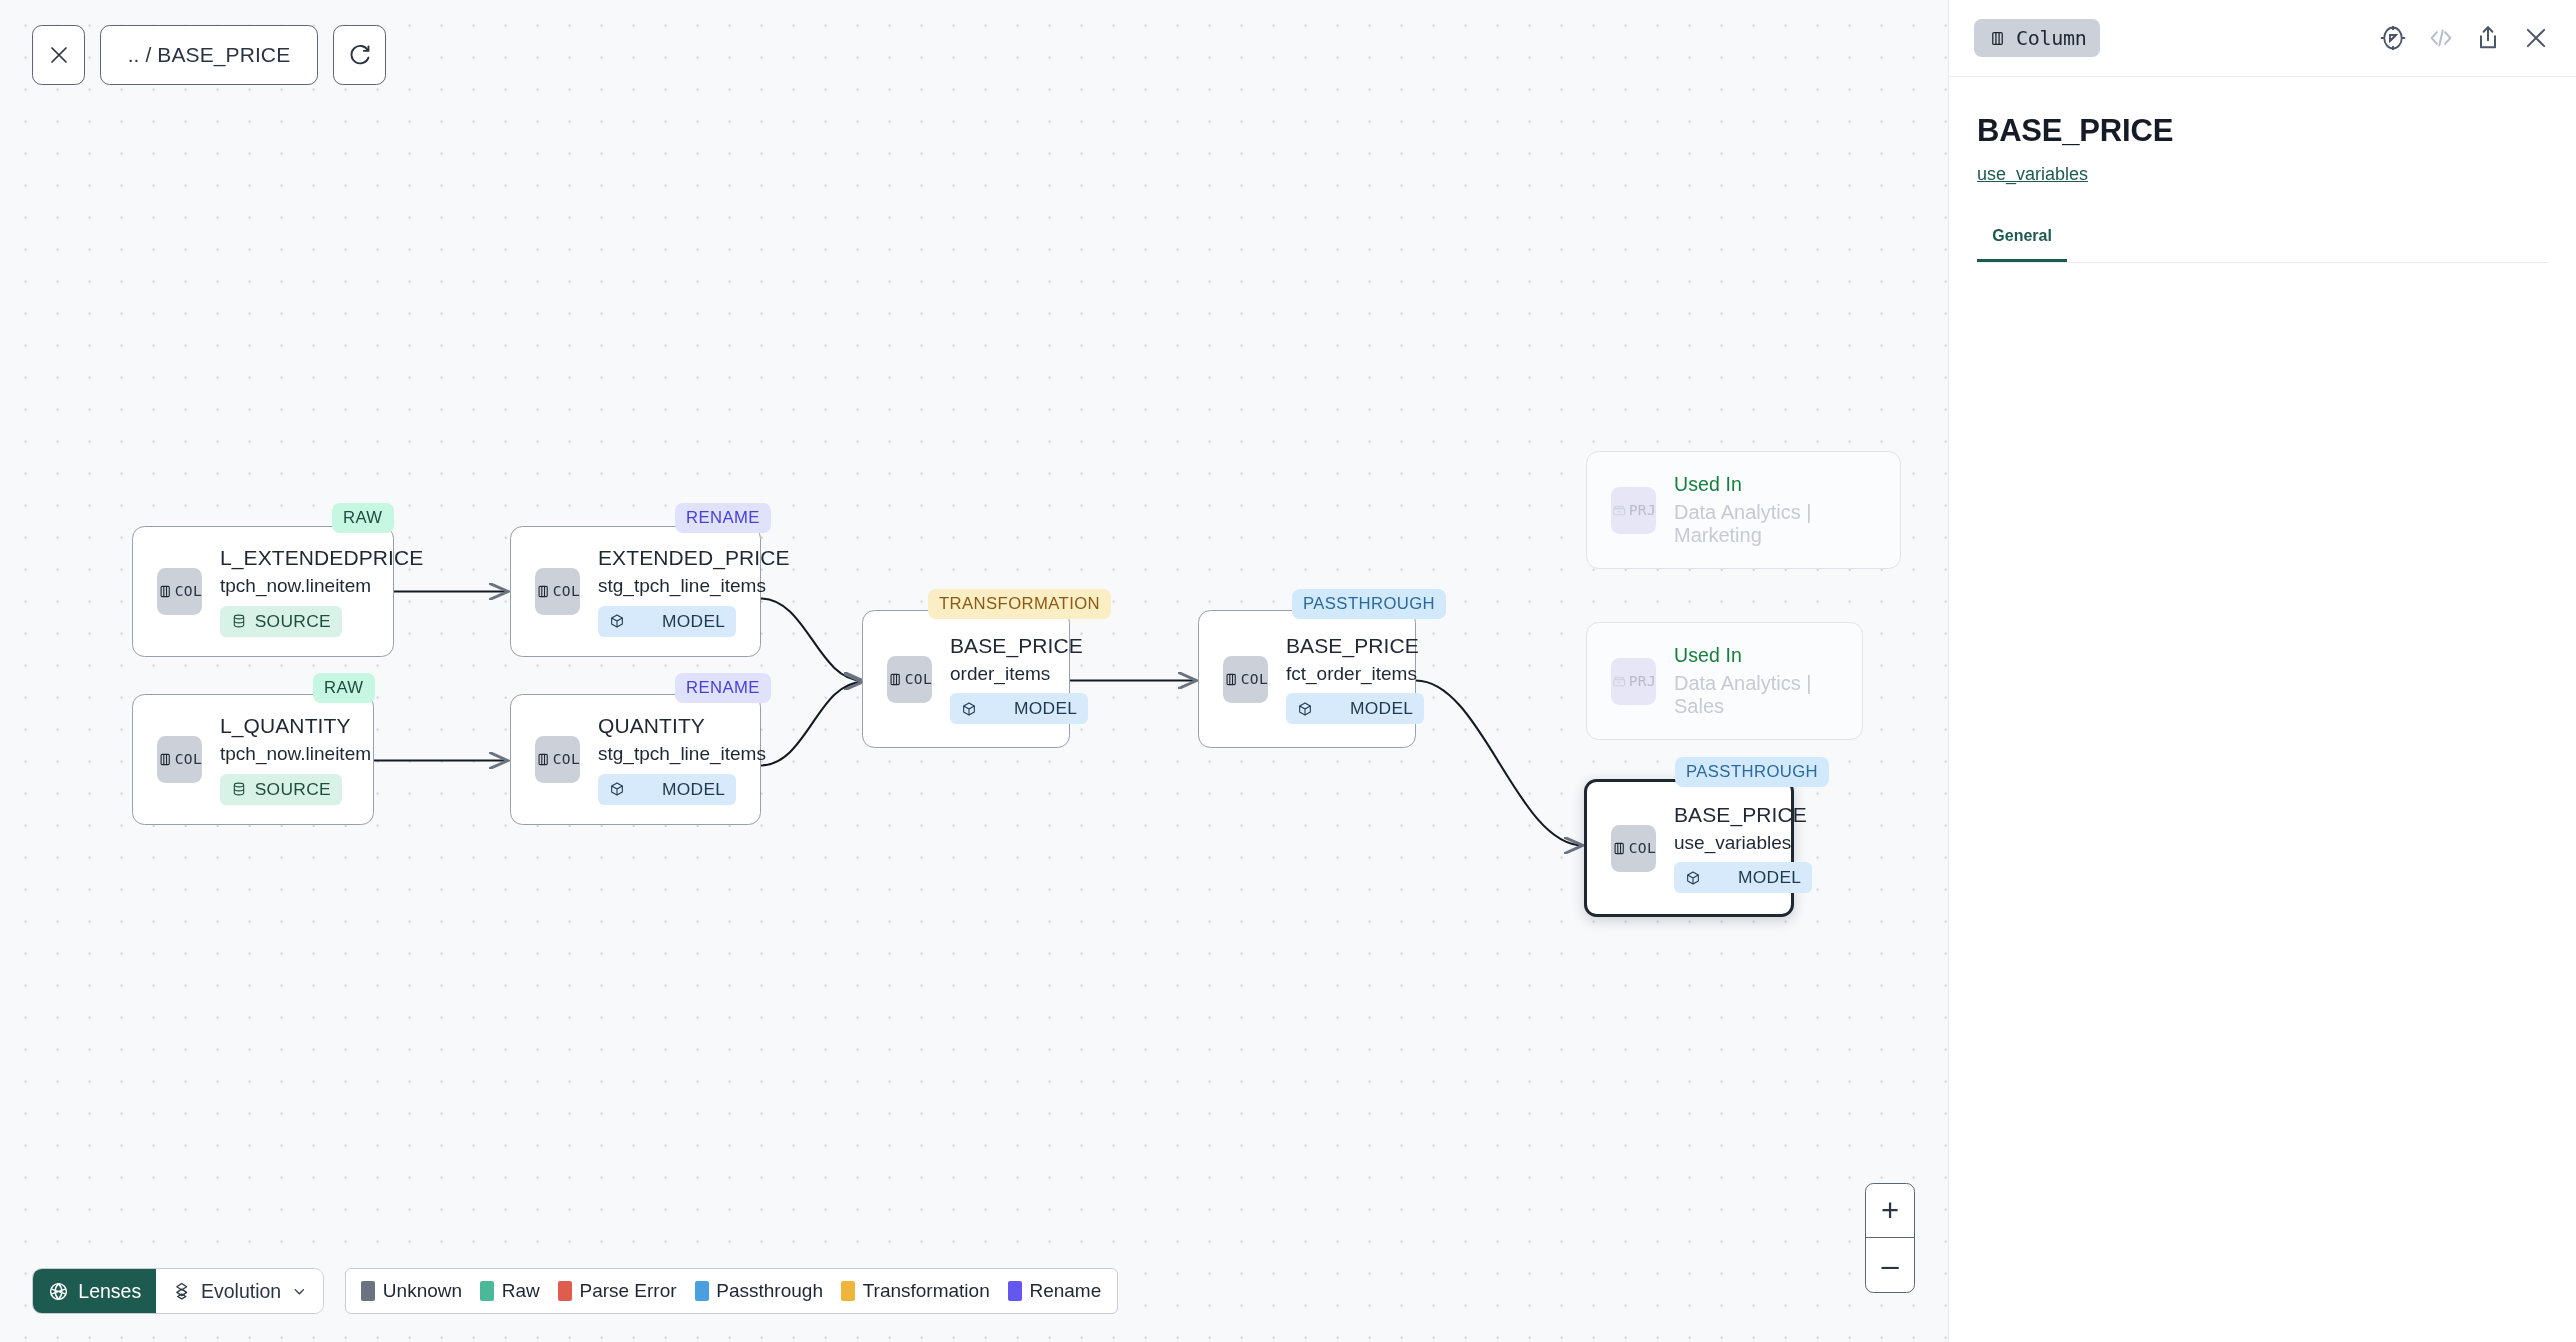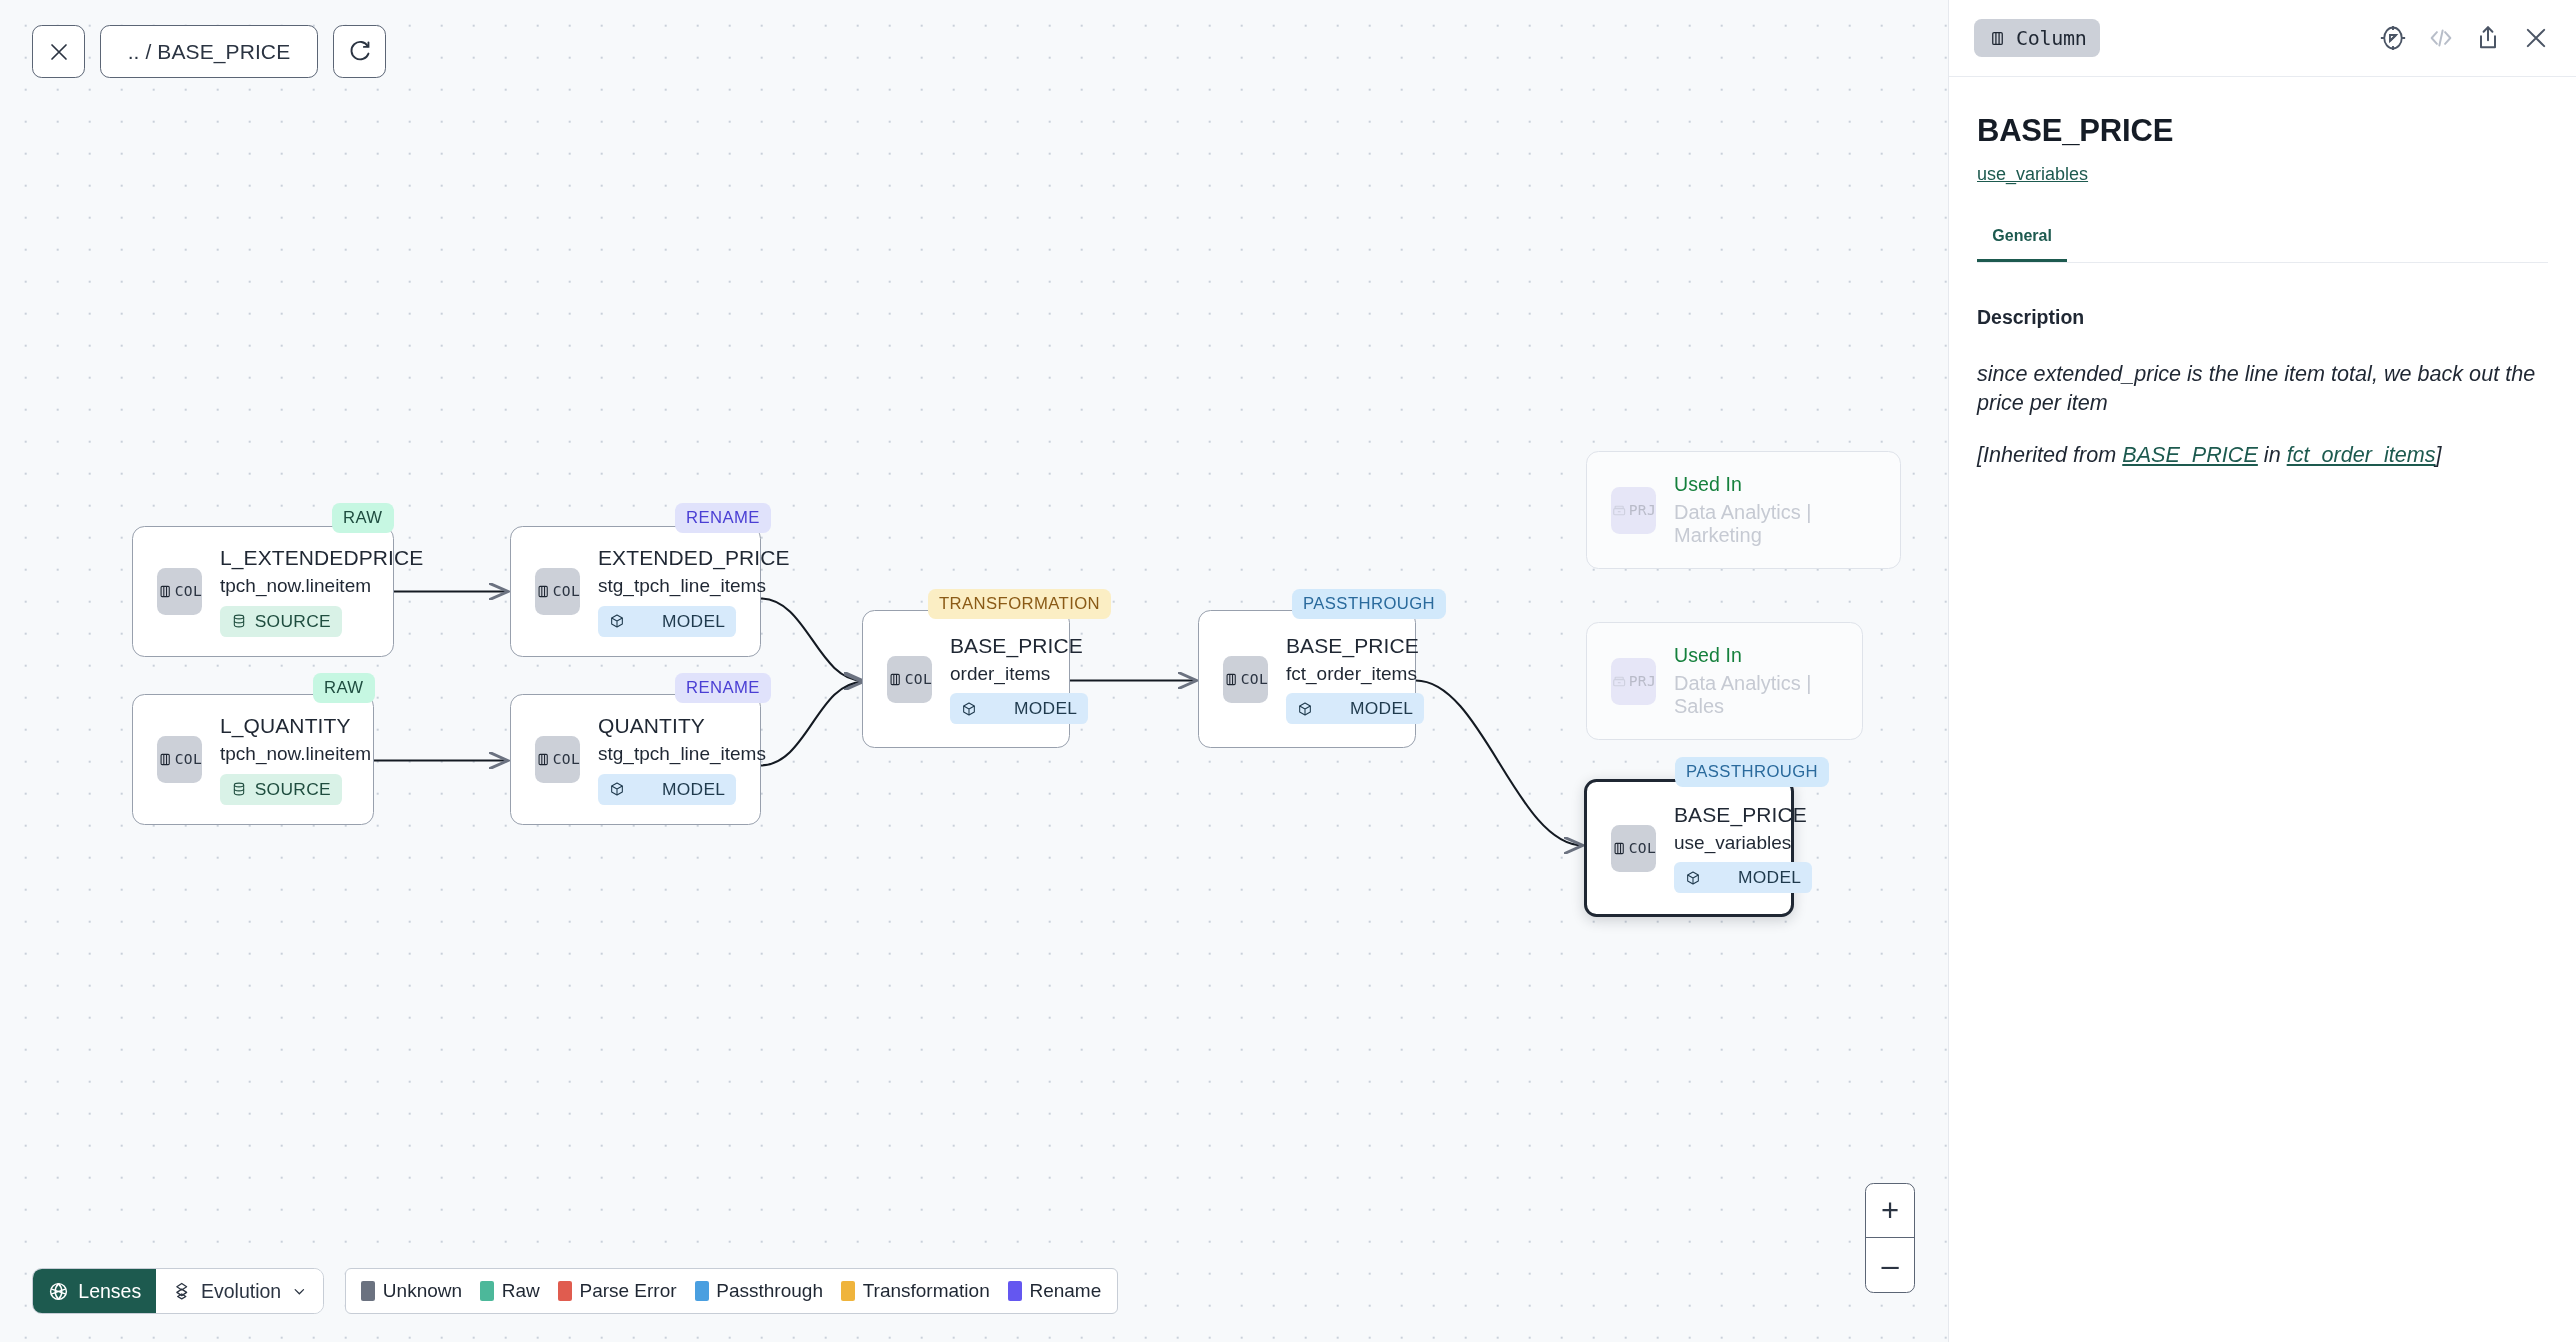--- a/index.html
+++ b/index.html
@@ -19,21 +19,21 @@
     background-image: radial-gradient(#c9d0da 1.5px, transparent 1.5px);
     background-size: 32px 32px;
     background-position: 9.7px 9.7px;
     overflow: hidden;
   }
 
   
   .tl-toolbar { position: absolute; top: 25px; left: 32px; display: flex; align-items: center; gap: 15.3px; z-index: 30; }
   .tl-btn {
     background: #fff; border: 1.7px solid #5b6575; border-radius: 9.7px;
-    height: 53px; display: flex; align-items: center; justify-content: center;
+    height: 60px; display: flex; align-items: center; justify-content: center;
     cursor: pointer; color: #2b3442;
   }
   .tl-btn.sq { width: 53px; }
   .tl-crumb { padding: 0 26.4px; font-size: 21px; color: #2b3442; letter-spacing: 0.1px; }
 
   
   .node {
     position: absolute;
     background: #ffffff;
     border: 1.7px solid #98a0ad;
@@ -464,23 +464,16 @@
     </div>
 
     <div class="p-body">
       <div class="p-title">BASE_PRICE</div>
       <a class="p-link">use_variables</a>
 
       <div class="p-tabs">
         <div class="p-tab">General</div>
       </div>
 
-      <div class="p-section">
-        <div class="p-sec-title">Description</div>
-        <div class="p-desc">since extended_price is the line item total, we back out the price per item</div>
-        <div class="p-inherit">
-          <span>[Inherited from </span><a>BASE_PRICE</a><span> in </span><a>fct_order_items</a><span>]</span>
-        </div>
-      </div>
     </div>
   </div>
 </div>
 
 
 </body></html>

